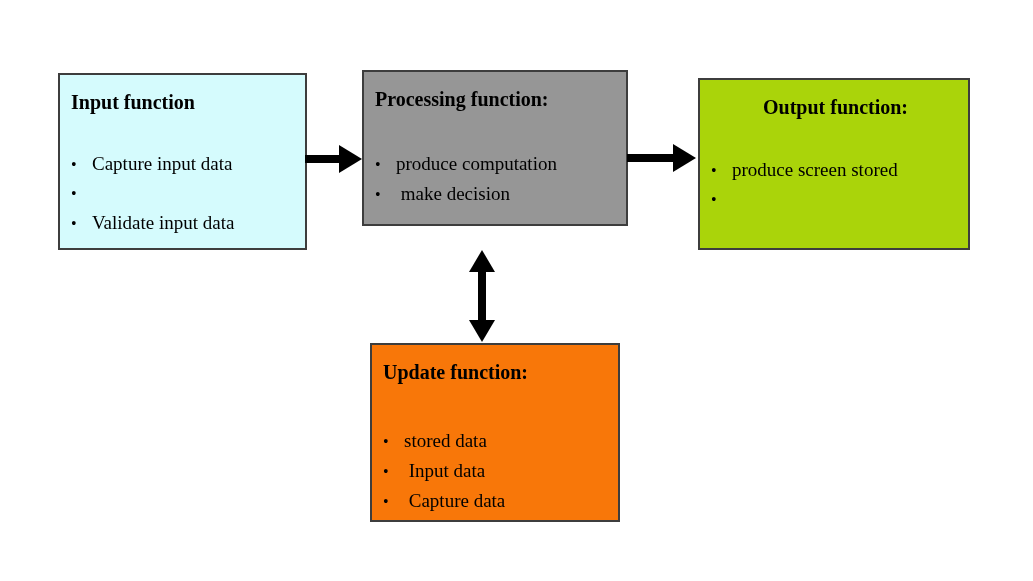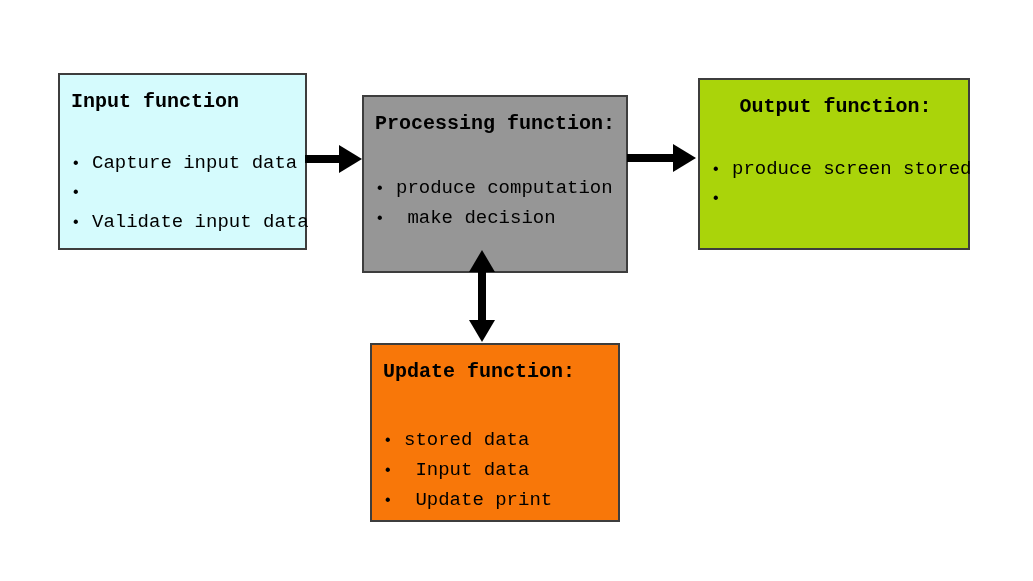--- a/index.html
+++ b/index.html
@@ -1,21 +1,21 @@
 <!DOCTYPE html>
 <html><head>
 <meta charset="utf-8">
 <style>
   html, body { margin: 0; padding: 0; background: #ffffff; }
   .canvas {
     position: relative;
     width: 1033px;
     height: 581px;
     background: #ffffff;
-    font-family: Liberation Mono, monospace;
+    font-family: Liberation Serif, serif;
     overflow: hidden;
   }
   .box {
     position: absolute;
     box-sizing: border-box;
     border: 2px solid #3d3d3d;
     color: #000000;
     padding: 15px 8px 0 11px;
   }
   .box-title {
@@ -34,21 +34,21 @@
   }
   .dot {
     display: inline-block;
     width: 21px;
     flex: 0 0 21px;
     font-size: 16px;
   }
   .item-text { white-space: pre; }
 
   #box-input      { left: 58px;  top: 73px;  width: 249px; height: 177px; }
-  #box-processing { left: 362px; top: 70px;  width: 266px; height: 178px; margin-top: 25px; }
+  #box-processing { left: 362px; top: 70px;  width: 266px; height: 156px; }
   #box-output     { left: 698px; top: 78px;  width: 272px; height: 172px; }
   #box-storage    { left: 370px; top: 343px; width: 250px; height: 179px; }
 
   #box-input      .box-title { margin-bottom: 35px; }
   #box-processing .box-title { margin-bottom: 38px; }
   #box-output     .box-title { margin-bottom: 36px; text-align: center; }
   #box-storage    .box-title { margin-bottom: 42px; }
 
   .arrow { position: absolute; }
   #arrow-input-processing { left: 305px; top: 144px; }
@@ -102,21 +102,21 @@
   <div class="box" id="box-storage" style="background-color: rgb(248, 119, 9);">
     <div class="box-title">Update function:</div>
     <ul class="bullets">
       <li>
         <span class="dot">•</span><span class="item-text">stored data</span>
       </li>
       <li>
         <span class="dot">•</span><span class="item-text"> Input data</span>
       </li>
       <li>
-        <span class="dot">•</span><span class="item-text"> Update print</span>
+        <span class="dot">•</span><span class="item-text"> Capture data</span>
       </li>
     </ul>
   </div>
 
   <div class="arrow" id="arrow-input-processing">
     <svg width="58" height="30" viewBox="0 0 58 30" xmlns="http://www.w3.org/2000/svg">
       <rect x="0" y="11" width="35" height="8" fill="#000000"></rect>
       <polygon points="34,1 34,29 57,15" fill="#000000"></polygon>
     </svg>
   </div>

